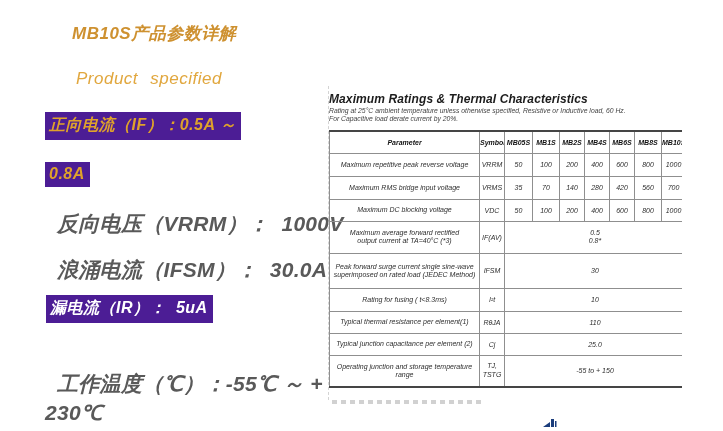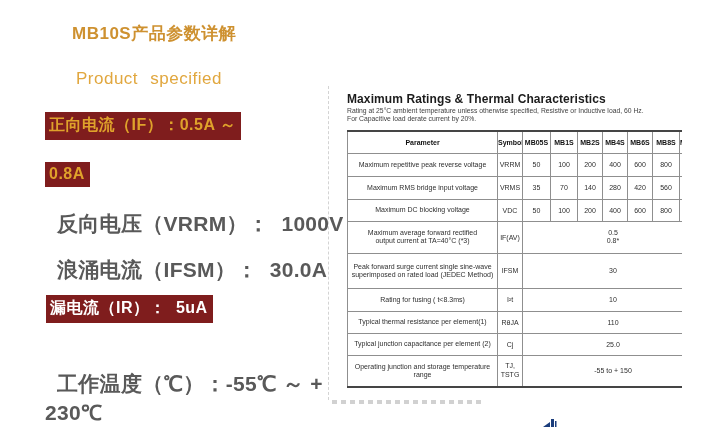--- a/index.html
+++ b/index.html
@@ -1,47 +1,48 @@
 <!DOCTYPE html>
 <html><head>
 <meta charset="utf-8">
 <style>
   * { margin:0; padding:0; box-sizing:border-box; }
   html,body { background:#ffffff; }
   body { font-family:"Liberation Sans", sans-serif; }
   .page {
     position:relative; width:682px; height:431px; background:#ffffff;
     overflow:hidden;
+    font-style:italic;
   }
   .abs { position:absolute; }
 
   
   .lp-title { left:72px; top:22px; font-size:17px; font-weight:bold; color:#ce9130; letter-spacing:.5px; }
   .lp-sub   { left:76px; top:69px; font-size:17px; color:#e1a73e; word-spacing:7px; letter-spacing:.5px; }
   .hl {
-    background:#7f1d1d; color:#dfa22b; font-weight:bold; font-size:16px;
+    background:#4c1d95; color:#dfa22b; font-weight:bold; font-size:16px;
     padding:3px 5px 4px 4px; letter-spacing:.5px; white-space:pre;
   }
   .hl-fwd1 { left:45px; top:112px; }
   .hl-fwd2 { left:45px; top:162px; }
   .hl-white { color:#ffffff; }
   .hl-leak { left:46px; top:295px; }
   .gray-line { font-size:21px; font-weight:bold; color:#595959; white-space:pre; letter-spacing:.3px; }
   .ln-vrrm { left:57px; top:210px; }
   .ln-ifsm { left:57px; top:256px; }
   .ln-temp { left:57px; top:348px;margin-top:22px; }
   .ln-temp2 { left:45px; top:398px; }
 
   .divider-dashed {
     left:328px; top:86px; height:314px; width:0;
     border-left:1px dashed #c9c9c9; opacity:.8;
   }
 
   
-  .spec { left:347px; top:92px; width:376px; }
+  .spec { left:329px; top:92px; width:376px; }
   .spec-title { font-size:12px; font-weight:bold; color:#1c1c1c; letter-spacing:.1px; }
   .spec-subs { margin-top:1px; font-size:6.8px; line-height:8px; color:#3f3f3f; }
   table.ratings {
     margin-top:7px; width:375px; border-collapse:collapse; table-layout:fixed;
     border-top:2.5px solid #454545; border-bottom:2px solid #454545;
     border-left:1px solid #8f8f8f; border-right:1px solid #8f8f8f;
   }
   table.ratings th, table.ratings td {
     border:1px solid #8f8f8f; font-size:7px; color:#2e2e2e;
     text-align:center; vertical-align:middle; padding:0; overflow:hidden;

